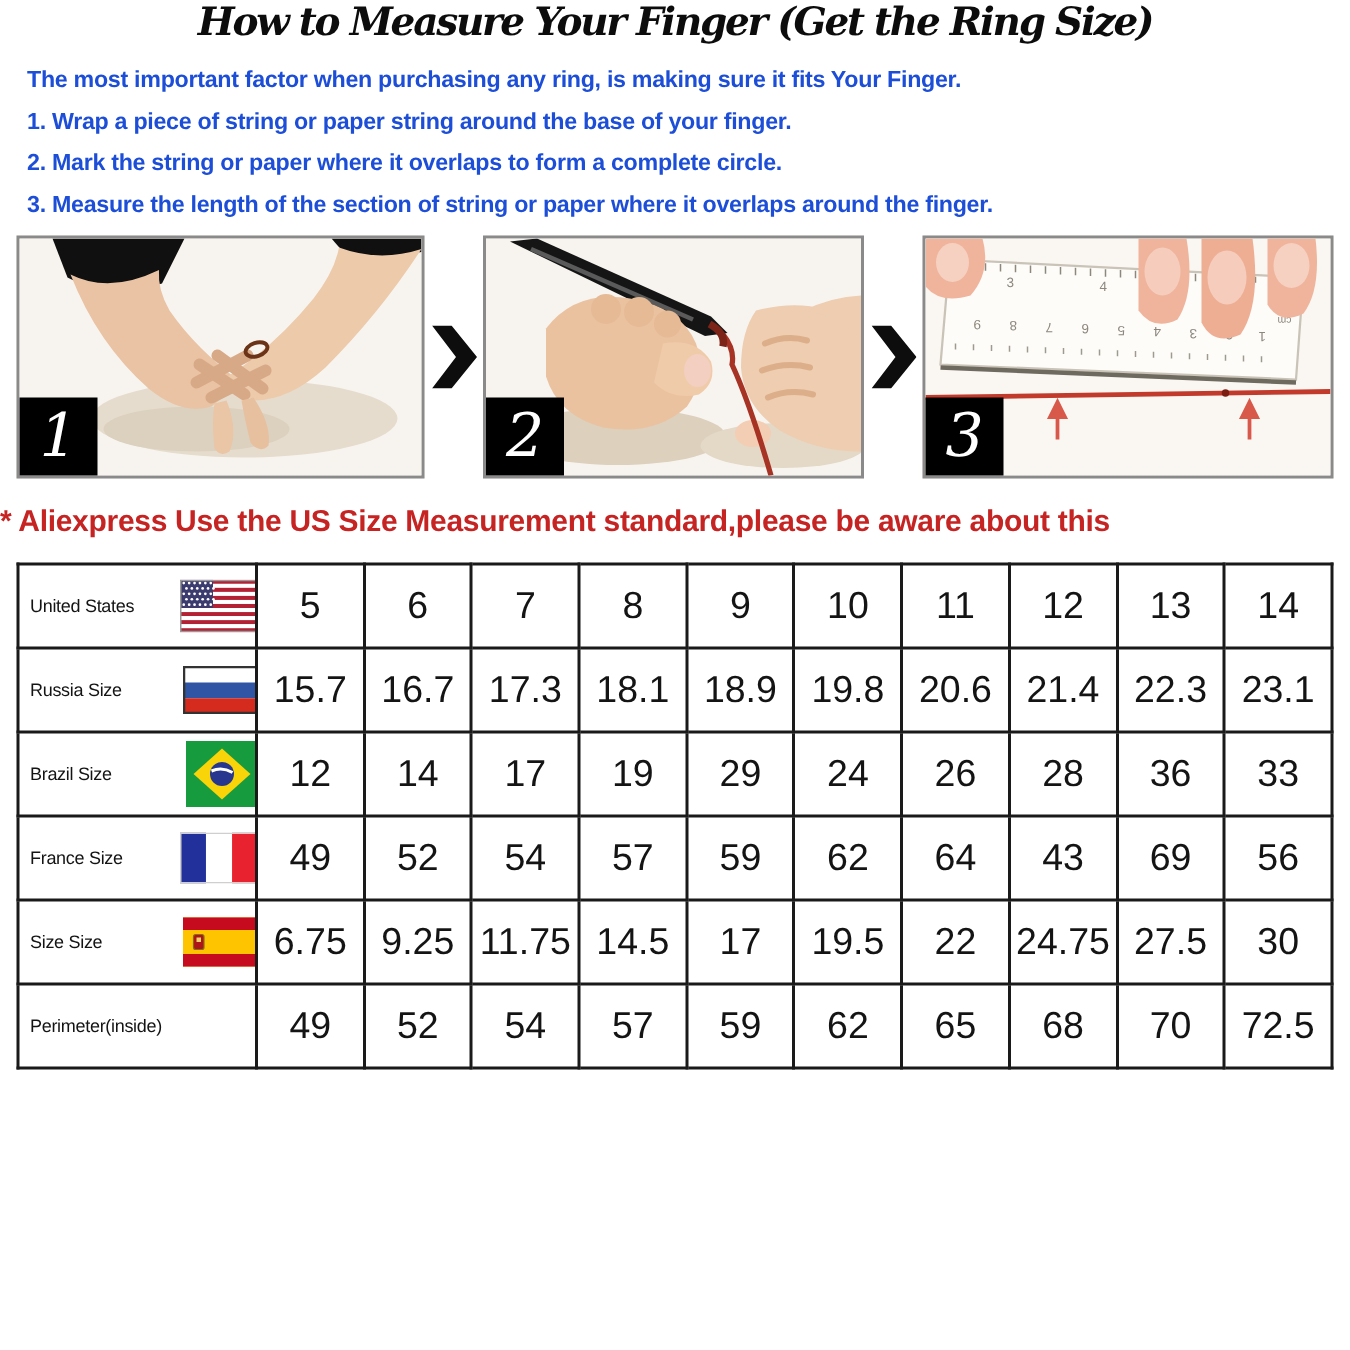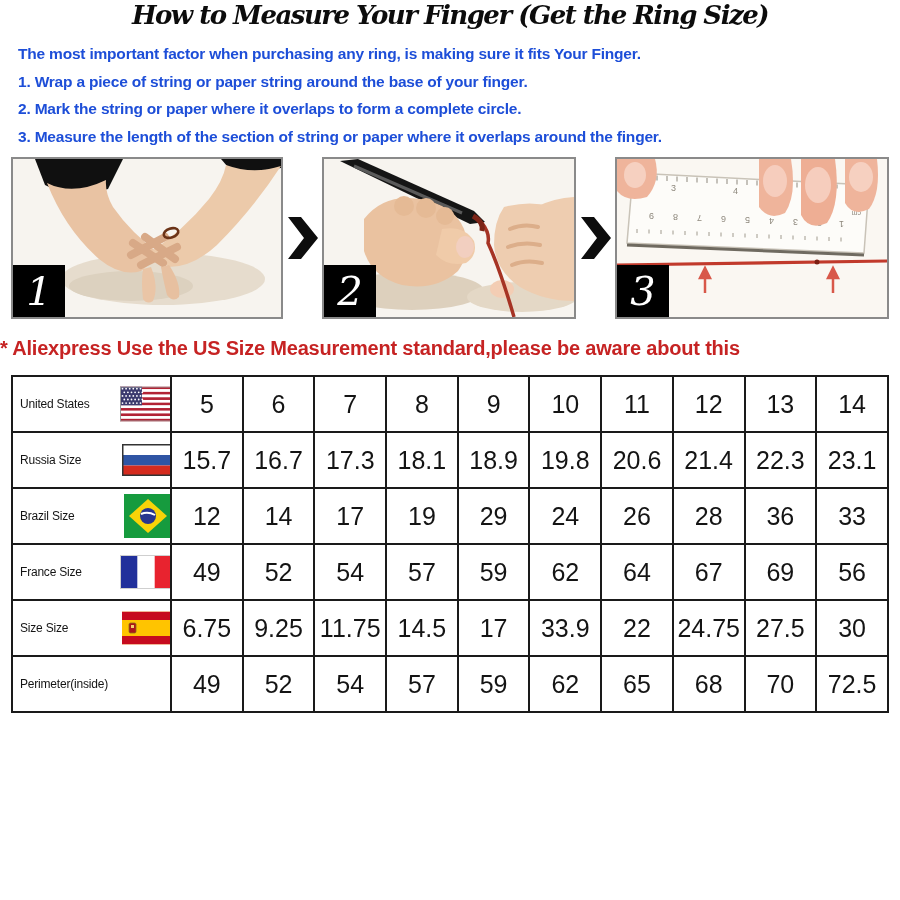--- a/index.html
+++ b/index.html
@@ -278,38 +278,38 @@
                 <rect x="34.7" width="17.3" height="34" fill="#e8232f"></rect>
                 <rect x="0.5" y="0.5" width="51" height="33" fill="none" stroke="#cfcfcf" stroke-width="1"></rect>
               </svg></span></td>
           <td class="value-cell">49</td>
           <td class="value-cell">52</td>
           <td class="value-cell">54</td>
           <td class="value-cell">57</td>
           <td class="value-cell">59</td>
           <td class="value-cell">62</td>
           <td class="value-cell">64</td>
-          <td class="value-cell">67</td>
+          <td class="value-cell">43</td>
           <td class="value-cell">69</td>
           <td class="value-cell">56</td>
         </tr>
         <tr>
           <td class="label-cell"><span>Size Size</span><span class="flag"><svg width="50" height="33" viewBox="0 0 50 33">
                 <rect width="50" height="33" fill="#ffc400"></rect>
                 <rect width="50" height="8.5" fill="#c60b1e"></rect>
                 <rect y="24.5" width="50" height="8.5" fill="#c60b1e"></rect>
                 <rect x="7" y="11.5" width="7" height="10" rx="1.5" fill="#ad1519" stroke="#8a6d1a" stroke-width="0.8"></rect>
                 <rect x="9" y="13.5" width="3" height="3" fill="#f1d26a"></rect>
               </svg></span></td>
           <td class="value-cell">6.75</td>
           <td class="value-cell">9.25</td>
           <td class="value-cell">11.75</td>
           <td class="value-cell">14.5</td>
           <td class="value-cell">17</td>
-          <td class="value-cell">33.9</td>
+          <td class="value-cell">19.5</td>
           <td class="value-cell">22</td>
           <td class="value-cell">24.75</td>
           <td class="value-cell">27.5</td>
           <td class="value-cell">30</td>
         </tr>
         <tr>
           <td class="label-cell"><span>Perimeter(inside)</span></td>
           <td class="value-cell">49</td>
           <td class="value-cell">52</td>
           <td class="value-cell">54</td>

